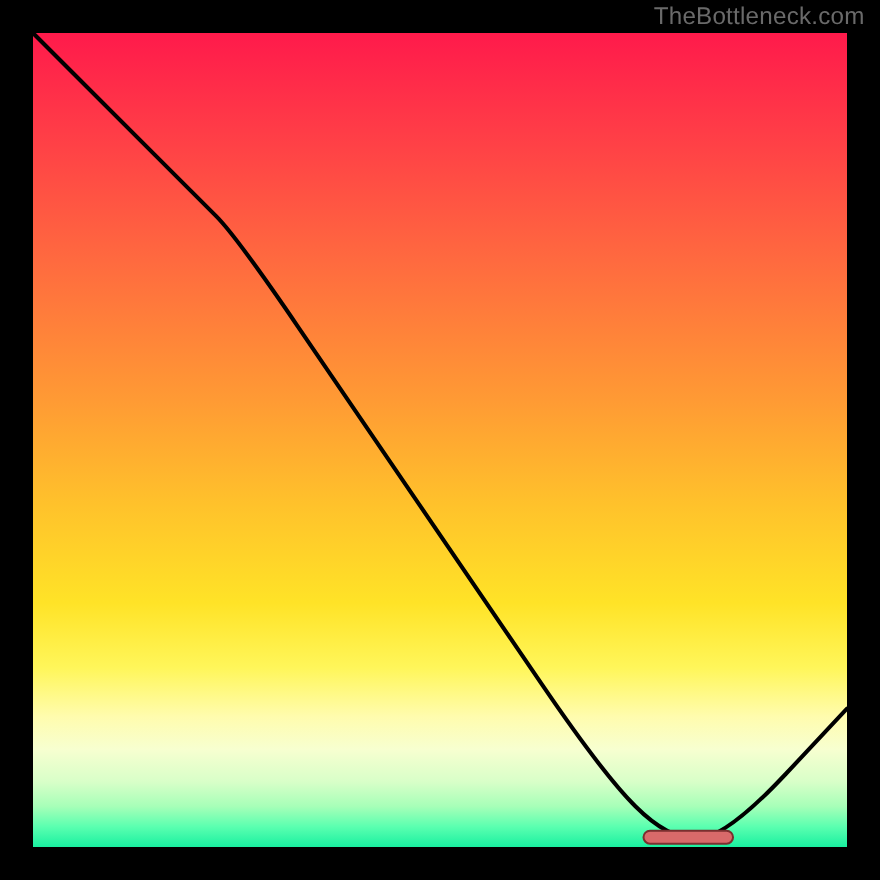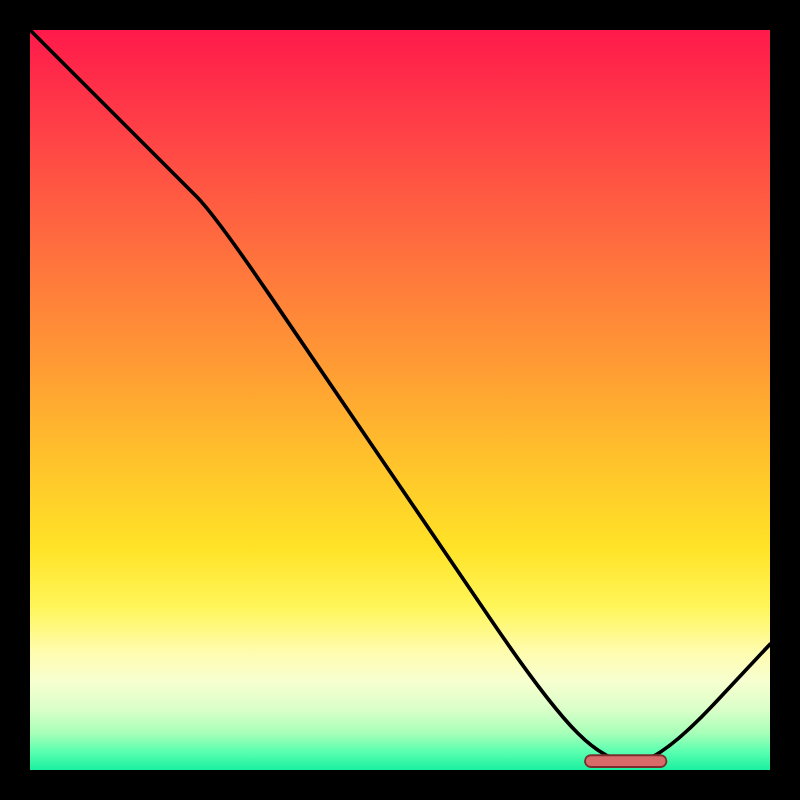--- a/index.html
+++ b/index.html
@@ -60,20 +60,21 @@
     pointer-events: none;
     z-index: 2;
   }
   svg.marker { z-index: 3; }
 </style>
 </head>
 <body>
 
 <div class="root">
 
+  <div class="watermark">TheBottleneck.com</div>
 
   <div class="plot-area">
 
     <svg class="curve" viewBox="0 0 100 100" preserveAspectRatio="none">
       <path fill="none" stroke="#000000" stroke-width="0.5" stroke-linejoin="round" stroke-linecap="round" d="M 0 0 Q 0 0 5 5 Q 10 10 15 15 Q 20 20 22.5 22.5 Q 25 25 32.5 36 Q 40 47 47.5 58 Q 55 69 62.5 80 Q 70 91 74 95 Q 78 99 81.5 99 Q 85 99 92.5 91 T 100 83"></path>
     </svg>
 
     <svg class="marker" viewBox="0 0 100 100" preserveAspectRatio="none">
       <rect y="98.0" width="11" height="1.6" rx="0.8" ry="0.8" fill="#d86a6a" stroke="#7a2f2f" stroke-width="0.25" x="75"></rect>
     </svg>

